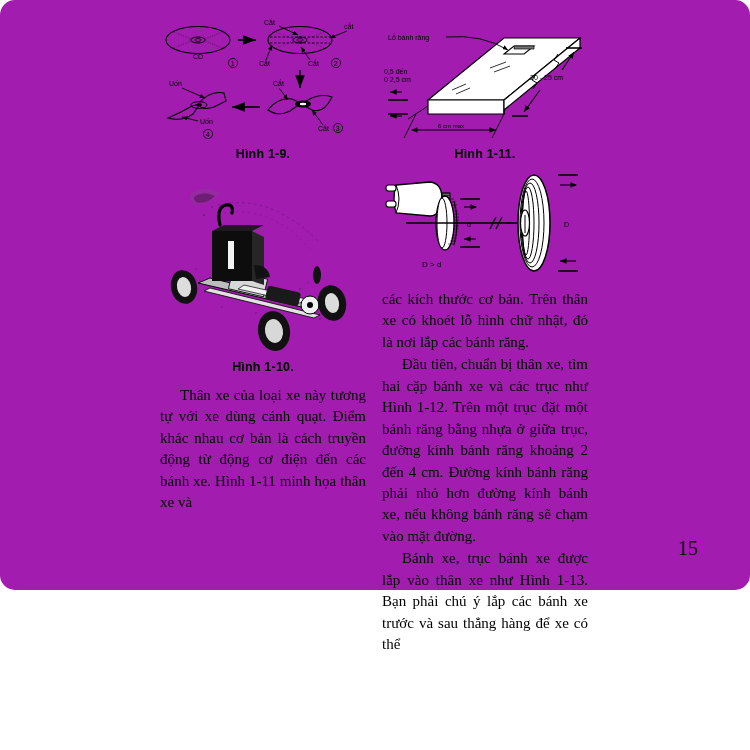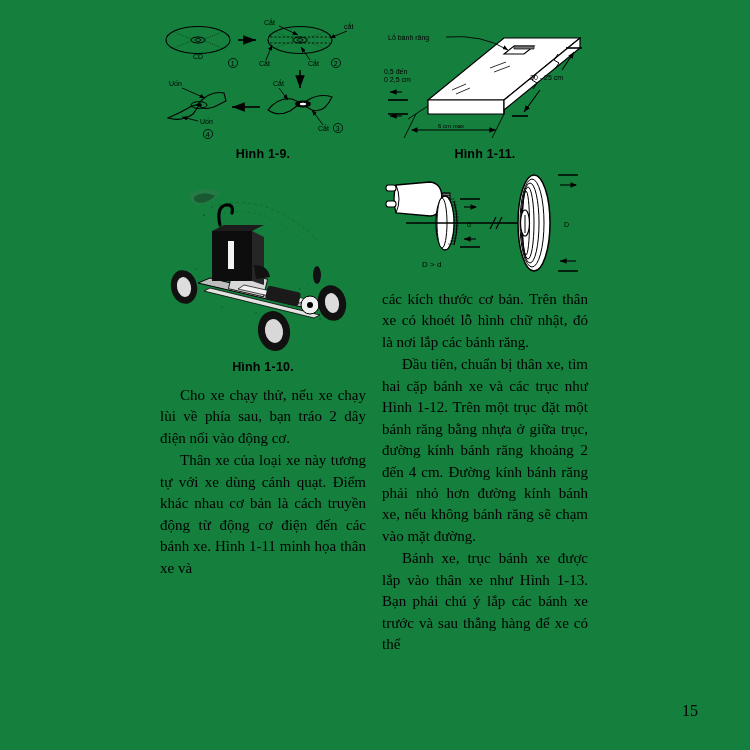--- a/index.html
+++ b/index.html
@@ -13,22 +13,23 @@
     font-family: "Liberation Serif", "DejaVu Serif", serif;
     color: #000000;
     position: relative;
     overflow: hidden;
   }
 
   
   #page {
     position: absolute;
     left: 0; top: 0;
-    width: 750px; height: 750px;
-    background: #15803d;
+    width: 750px; height: 590px;
+    background: #a21caf;
+    border-radius: 15px;
   }
 
   
   .col {
     position: absolute;
     width: 206px;
   }
   #col-left  { left: 160px; top: 18px; }
   #col-right { left: 382px; top: 18px; }
 
@@ -62,21 +63,21 @@
     font-size: 15.4px;
     margin: 14px 0 11px 0;
     letter-spacing: -0.1px;
   }
 
   
   #page-number {
     position: absolute;
     right: 52px;
     bottom: 30px;
-    font-size: 16px;
+    font-size: 20px;
     font-family: "Liberation Serif", "DejaVu Serif", serif;
   }
 
   
   svg text {
     font-family: "Liberation Sans", "DejaVu Sans", sans-serif;
     fill: #000;
   }
   .lbl { font-size: 7px; }
   .lbl-sm { font-size: 6px; }
@@ -223,21 +224,20 @@
             <circle cx="96" cy="134" r=".7"></circle>
           <circle cx="128" cy="118" r=".6"></circle>
             <circle cx="36" cy="90" r=".7"></circle>
             <circle cx="148" cy="104" r=".6"></circle>
         </g>
       </svg>
       <div class="fig-caption">Hình 1-10.</div>
     </div>
 
     <div style="margin-top:11px;">
-      <p class="para indent">Cho xe chạy thử, nếu xe chạy lùi về phía sau, bạn tráo 2 dây điện nối vào động cơ.</p>
       <p class="para indent">Thân xe của loại xe này tương tự với xe dùng cánh quạt. Điểm khác nhau cơ bản là cách truyền động từ động cơ điện đến các bánh xe. Hình 1-11 minh họa thân xe và</p>
     </div>
   </div>
 
   <div class="col" id="col-right">
 
     <div class="figure">
       <svg class="fig-svg" width="206" height="128" viewBox="0 0 206 128">
         <defs>
           <marker id="ah2" markerWidth="7" markerHeight="7" refX="6" refY="2.5" orient="auto">

